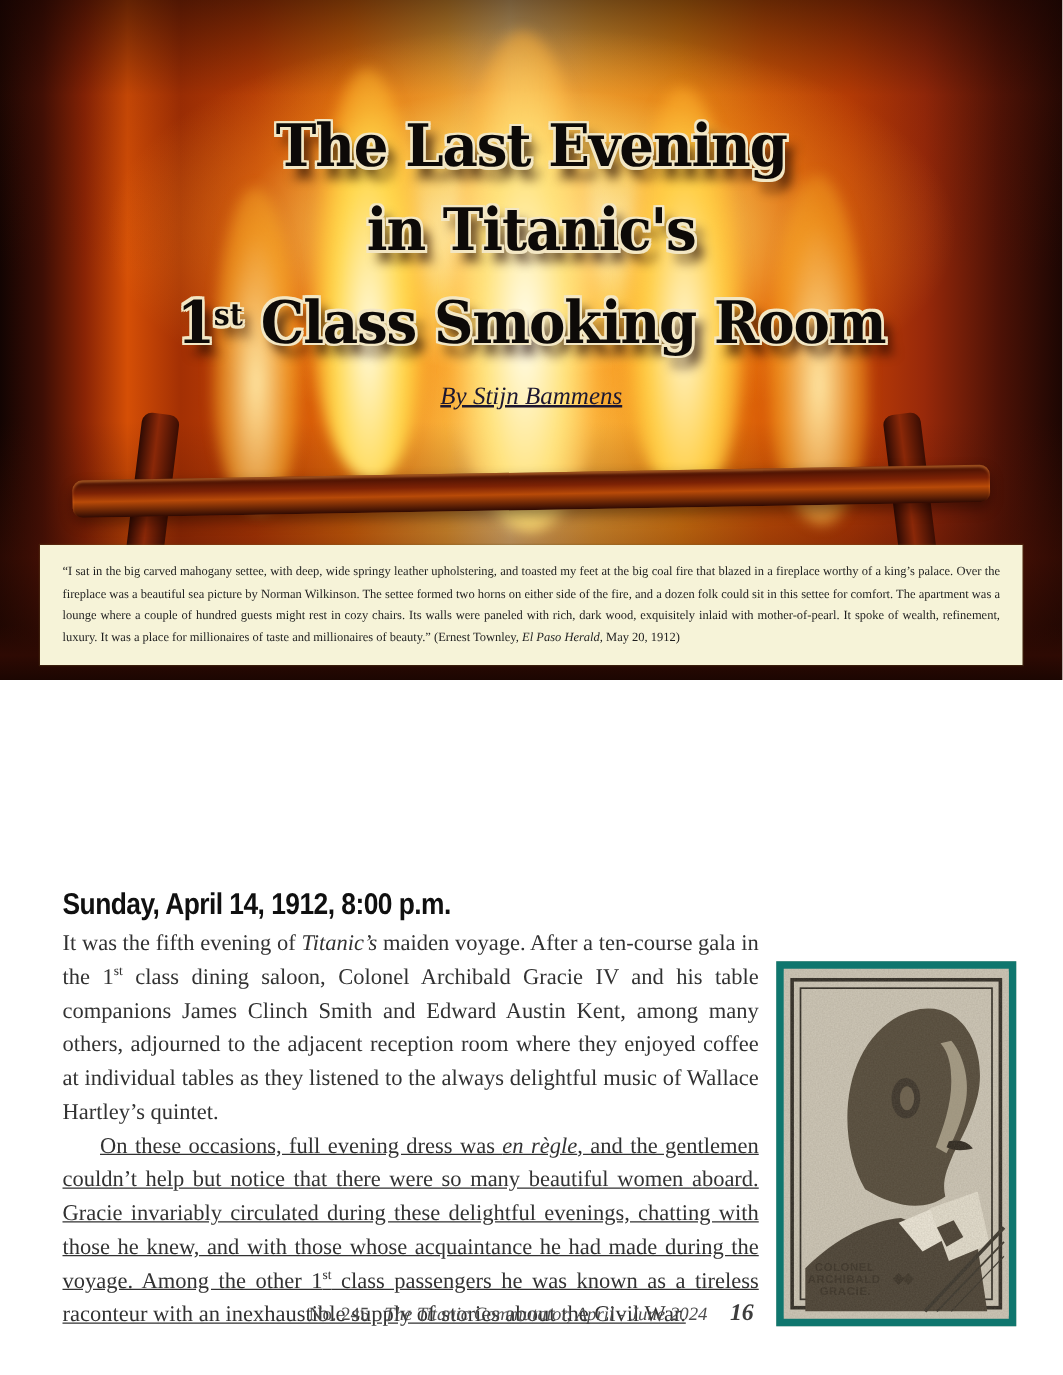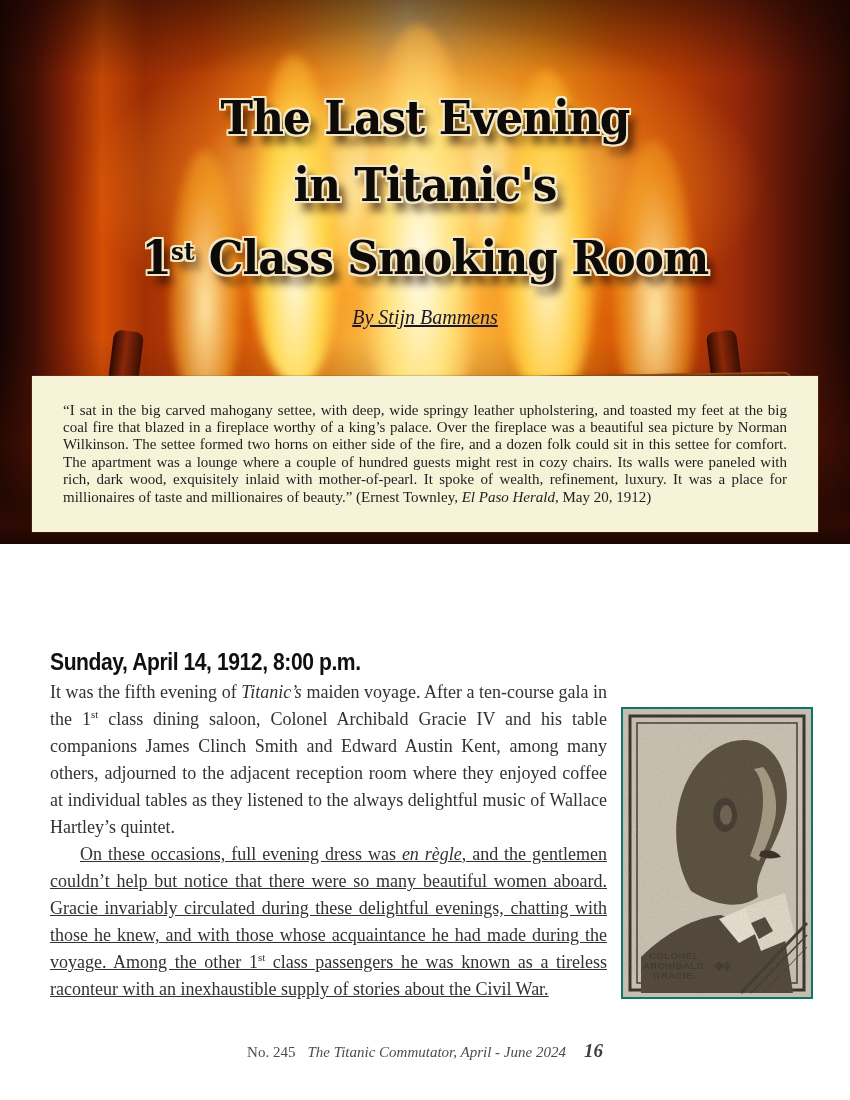--- a/index.html
+++ b/index.html
@@ -42,32 +42,32 @@
     text-shadow:-2px -2px 0 #f3e7c4,2px -2px 0 #f3e7c4,-2px 2px 0 #f3e7c4,2px 2px 0 #f3e7c4,
       0 -2px 0 #f3e7c4,0 2px 0 #f3e7c4,-2px 0 0 #f3e7c4,2px 0 0 #f3e7c4,
       7px 9px 9px rgba(30,6,0,.8);}
   .title-line sup{font-size:.52em;vertical-align:14px;letter-spacing:0;}
   .byline{position:absolute;top:306px;left:0;right:0;text-align:center;
     font-style:italic;font-size:20px;color:#1c1730;text-decoration:underline;}
 
   
   .quote-box{position:absolute;left:32px;right:32px;bottom:12px;background:#f6f3d8;
     padding:13px 18px;box-shadow:0 0 0 1px rgba(110,90,40,.25);}
-  .quote-box p{margin:13px;font-size:15px;line-height:17.4px;text-align:justify;color:#1e1e1e;}
+  .quote-box p{margin:0;font-size:10px;line-height:17.4px;text-align:justify;color:#1e1e1e;}
 
   
-  .main{position:absolute;top:642px;left:50px;width:750px;}
+  .main{position:absolute;top:704px;left:50px;width:750px;}
   .article-heading{margin:6px 0 3px;font-family:"Liberation Sans",sans-serif;font-weight:800;
     font-size:24px;letter-spacing:-.5px;transform:scaleX(.88);transform-origin:left center;
     color:#101010;white-space:nowrap;}
   .flow{font-size:18px;line-height:27px;text-align:justify;color:#323232;}
   .flow p{margin:0;}
   .flow p + p{text-indent:30px;text-decoration:underline;}
   .portrait-float{float:right;width:192px;height:292px;margin:28px -13px 6px 14px;
-    border:2px solid #0f766e;box-sizing:border-box;background:#cfc8b8;}
+    border:6px solid #0f766e;box-sizing:border-box;background:#cfc8b8;}
   .portrait-float svg{display:block;width:100%;height:100%;}
 
   
   .footer{position:absolute;top:1040px;left:50px;width:750px;text-align:center;
     color:#4c4c4c;font-size:15px;}
   .footer .journal{font-style:italic;margin-left:12px;}
   .footer .pagenum{font-style:italic;font-weight:bold;font-size:19px;margin-left:18px;color:#3d3d3d;}
   sup.st{font-size:.6em;vertical-align:super;line-height:0;}
 </style>
 </head>

